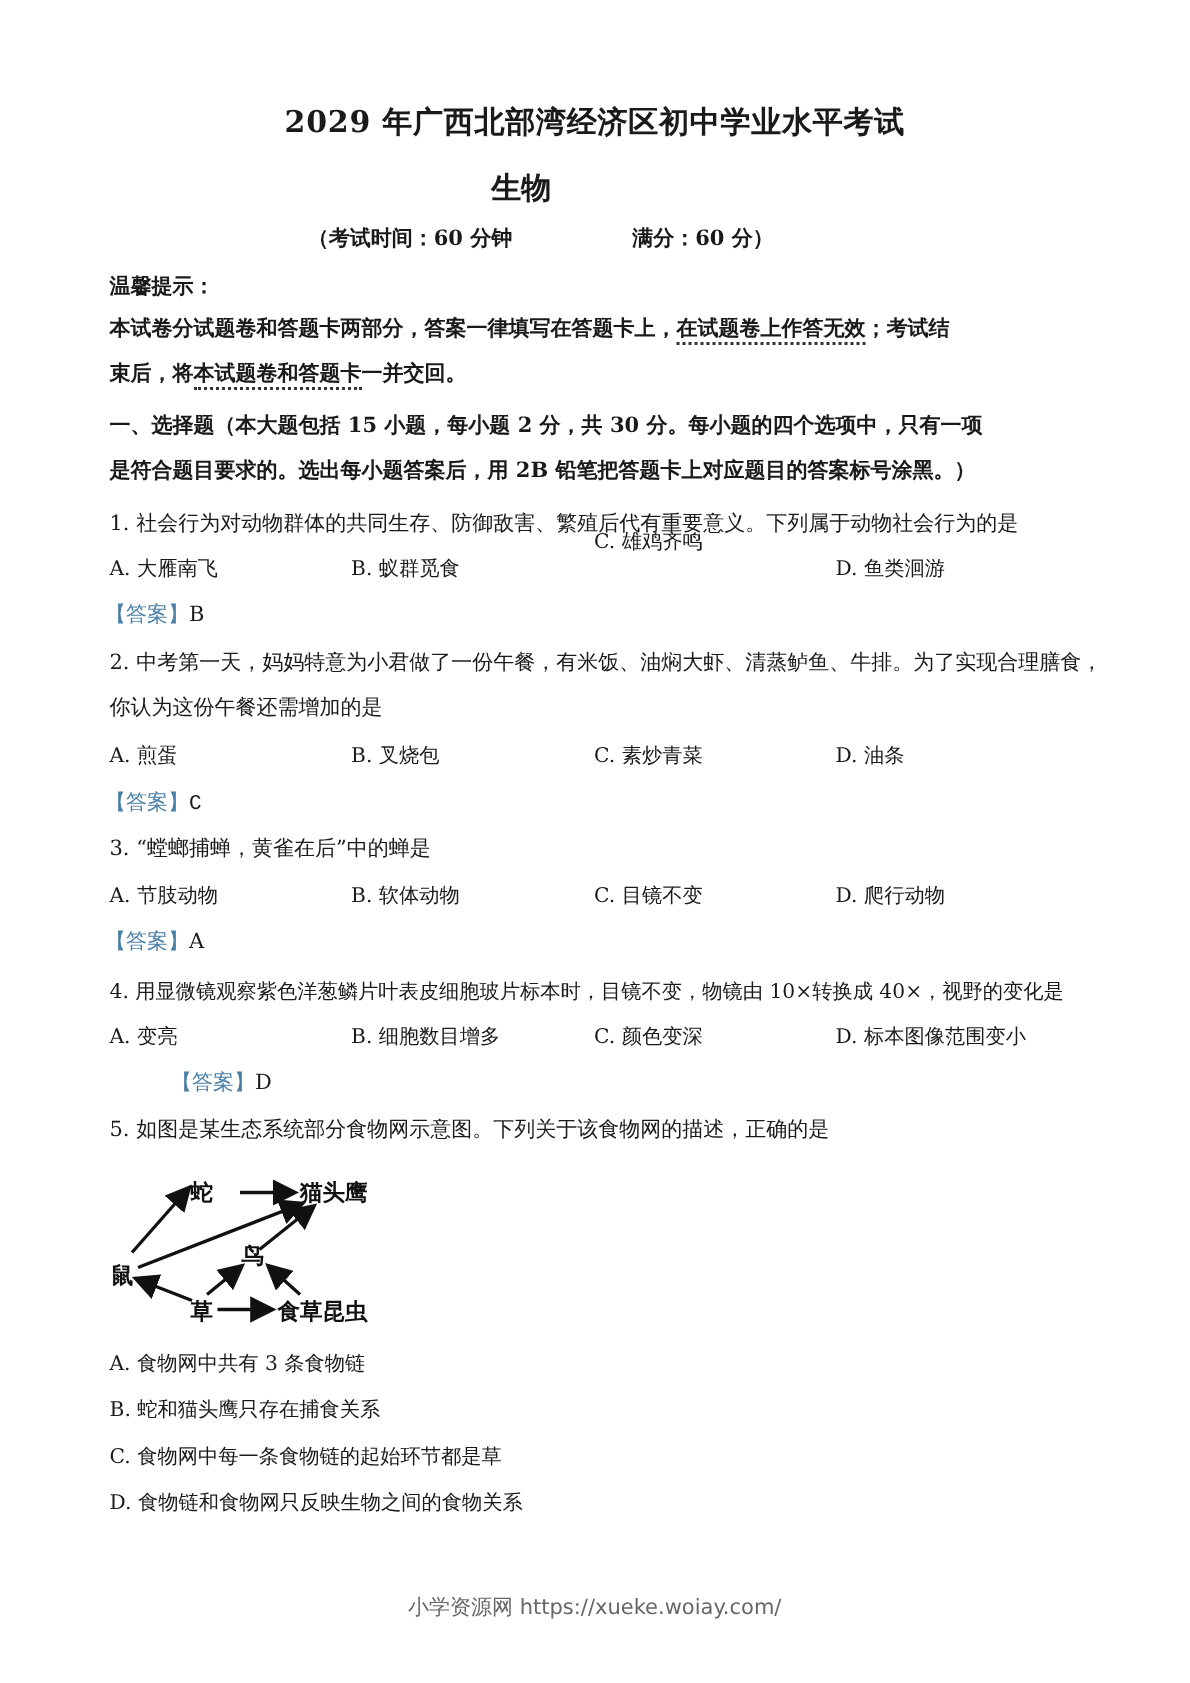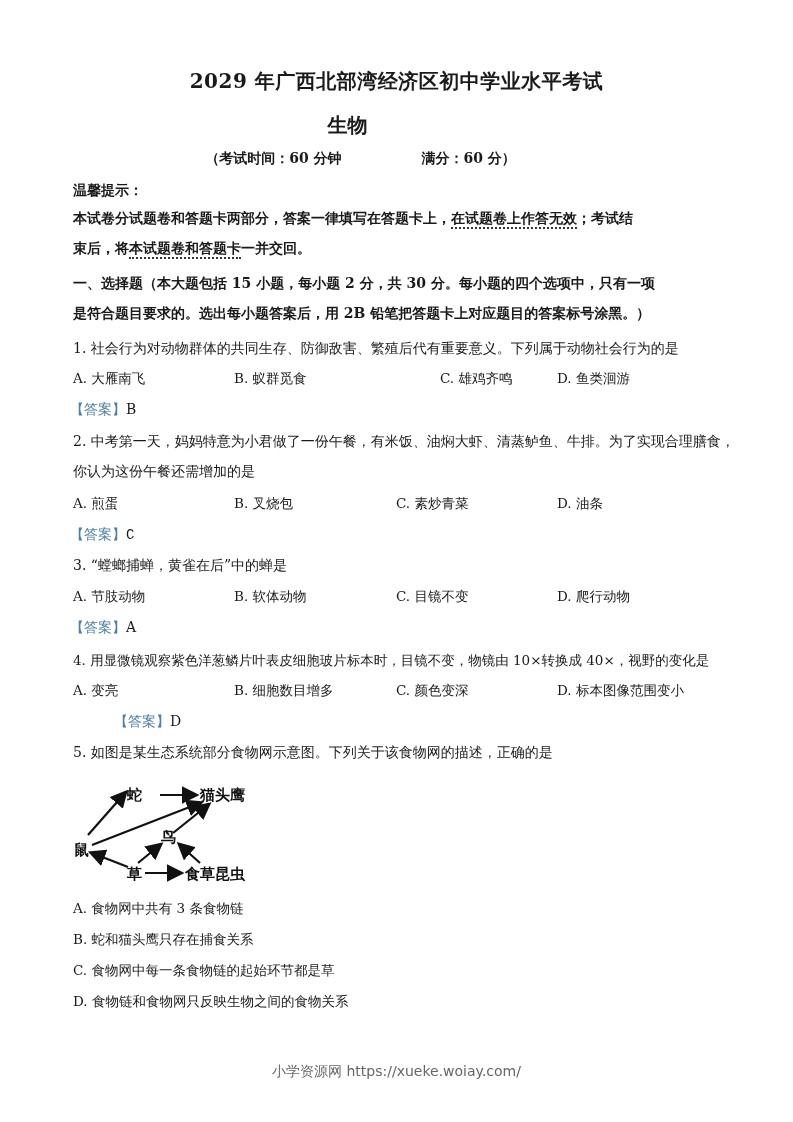--- a/index.html
+++ b/index.html
@@ -35,21 +35,21 @@
 <div class="abs line bold" style="top:240px;">
   <span>束后，将</span><span class="dotted">本试题卷和答题卡</span><span>一并交回。</span>
 </div>
 
 <div class="abs line bold" style="top:275px;">一、选择题（本大题包括 15 小题，每小题 2 分，共 30 分。每小题的四个选项中，只有一项</div>
 <div class="abs line bold" style="top:305px;">是符合题目要求的。选出每小题答案后，用 2B 铅笔把答题卡上对应题目的答案标号涂黑。）</div>
 
 <div class="abs line" style="top:340px;">1. 社会行为对动物群体的共同生存、防御敌害、繁殖后代有重要意义。下列属于动物社会行为的是</div>
 <div class="abs opt" style="top:370px; left:73px;">A. 大雁南飞</div>
 <div class="abs opt" style="top:370px; left:234px;">B. 蚁群觅食</div>
-<div class="abs opt" style="top:370px; left:396px;margin-left:44px;">C. 雄鸡齐鸣</div>
+<div class="abs opt" style="top:352px; left:396px;">C. 雄鸡齐鸣</div>
 <div class="abs opt" style="top:370px; left:557px;">D. 鱼类洄游</div>
 <div class="abs line" style="top:401px; left:70px;"><span class="ans-label">【答案】</span><span>B</span></div>
 
 <div class="abs line" style="top:433px;">2. 中考第一天，妈妈特意为小君做了一份午餐，有米饭、油焖大虾、清蒸鲈鱼、牛排。为了实现合理膳食，</div>
 <div class="abs line" style="top:463px;">你认为这份午餐还需增加的是</div>
 <div class="abs opt" style="top:495px; left:73px;">A. 煎蛋</div>
 <div class="abs opt" style="top:495px; left:234px;">B. 叉烧包</div>
 <div class="abs opt" style="top:495px; left:396px;">C. 素炒青菜</div>
 <div class="abs opt" style="top:495px; left:557px;">D. 油条</div>
 <div class="abs line" style="top:526px; left:70px;font-family:Liberation Mono, monospace;"><span class="ans-label">【答案】</span><span>C</span></div>

